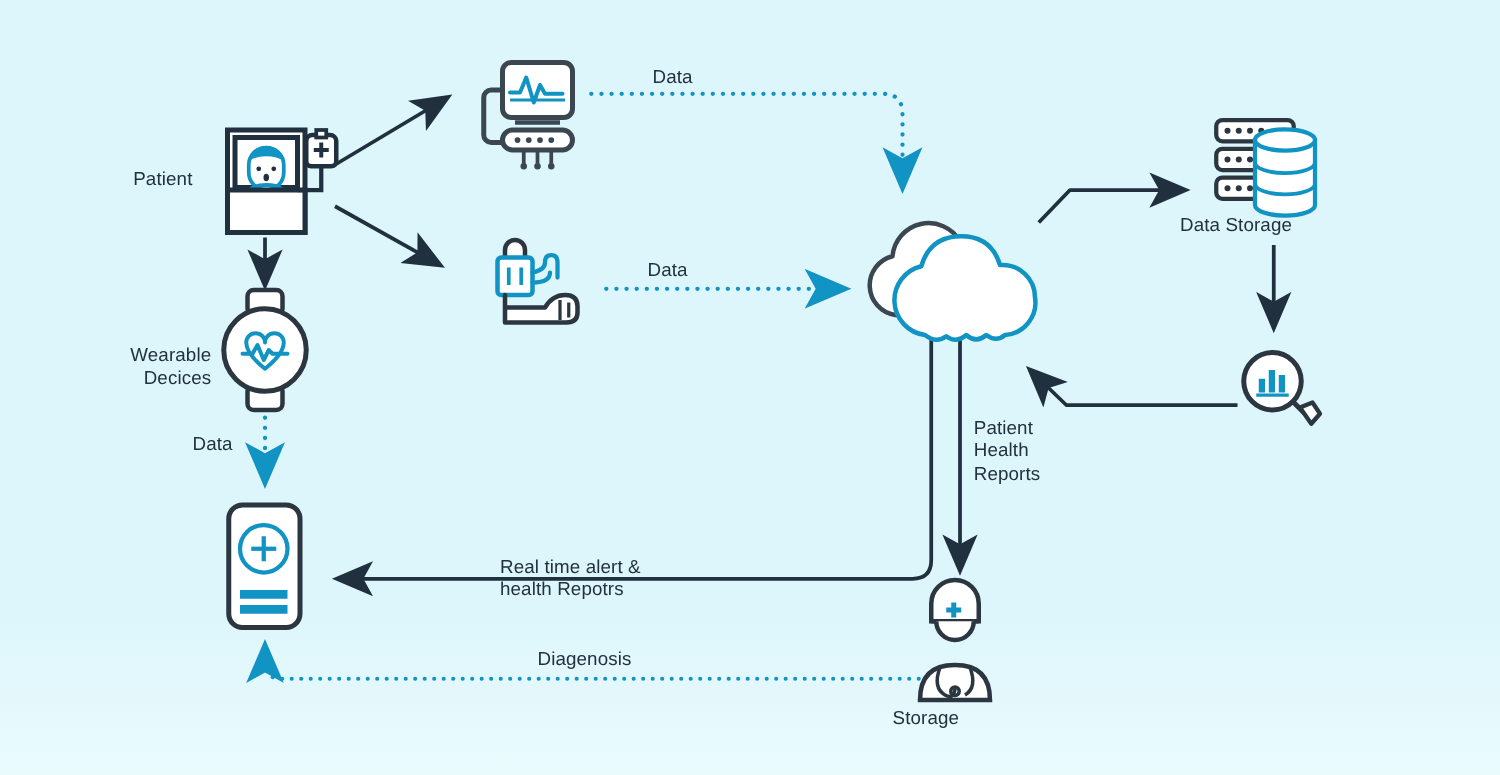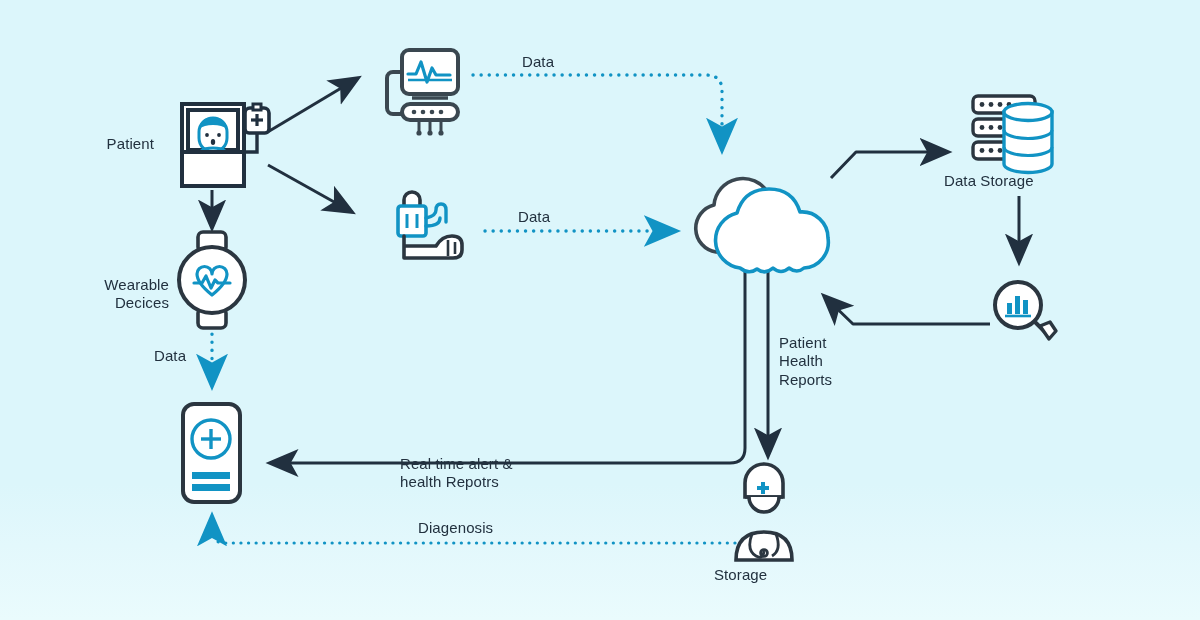--- a/index.html
+++ b/index.html
@@ -215,18 +215,18 @@
 <div class="lbl" style="left:522px;top:53px;width:76px;">Data</div>
 
 <div class="lbl" style="left:518px;top:208px;width:76px;">Data</div>
 
 <div class="lbl" style="left:154px;top:347px;width:76px;">Data</div>
 
 <div class="lbl lead" style="left:779px;top:334px;width:90px;">Patient
 Health
 Reports</div>
 
-<div class="lbl" style="left:400px;top:455px;width:184px;">Real time alert &amp;
+<div class="lbl" style="left:400px;top:445px;width:184px;">Real time alert &amp;
 health Repotrs</div>
 
-<div class="lbl" style="left:418px;top:519px;width:122px;">Diagenosis</div>
+<div class="lbl" style="left:430px;top:519px;width:122px;">Diagenosis</div>
 
 </div>
 
 </body></html>

